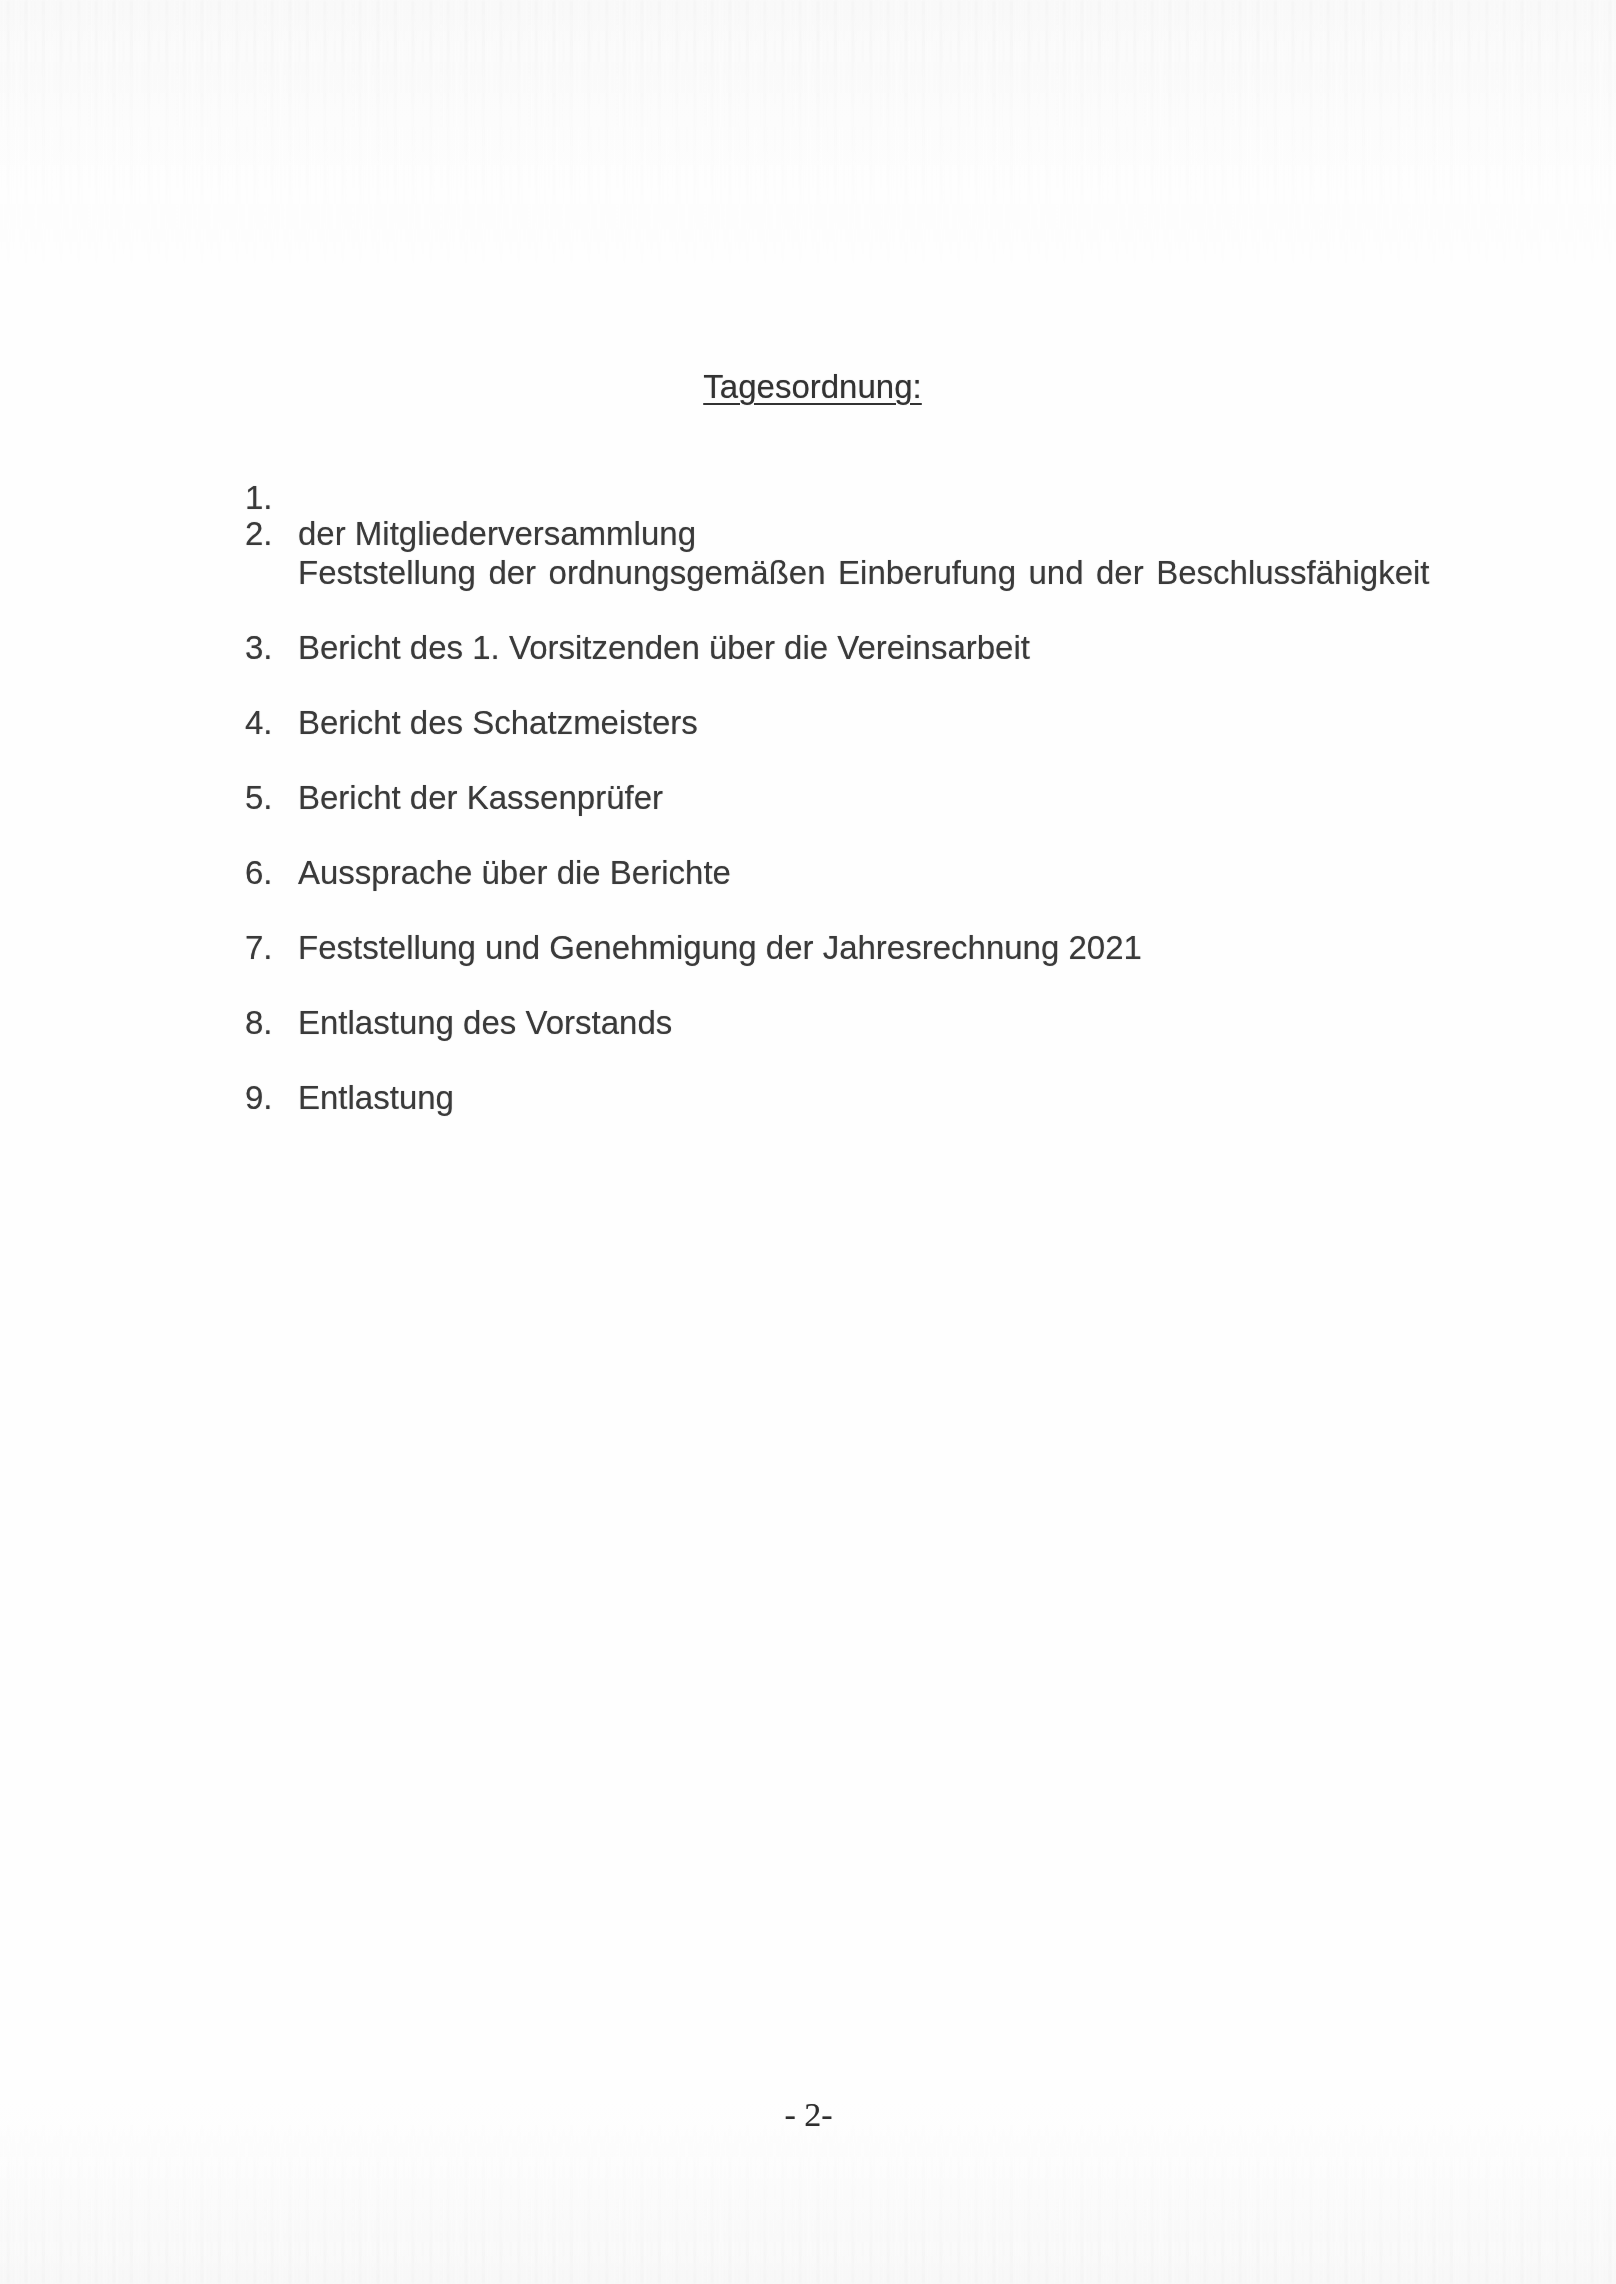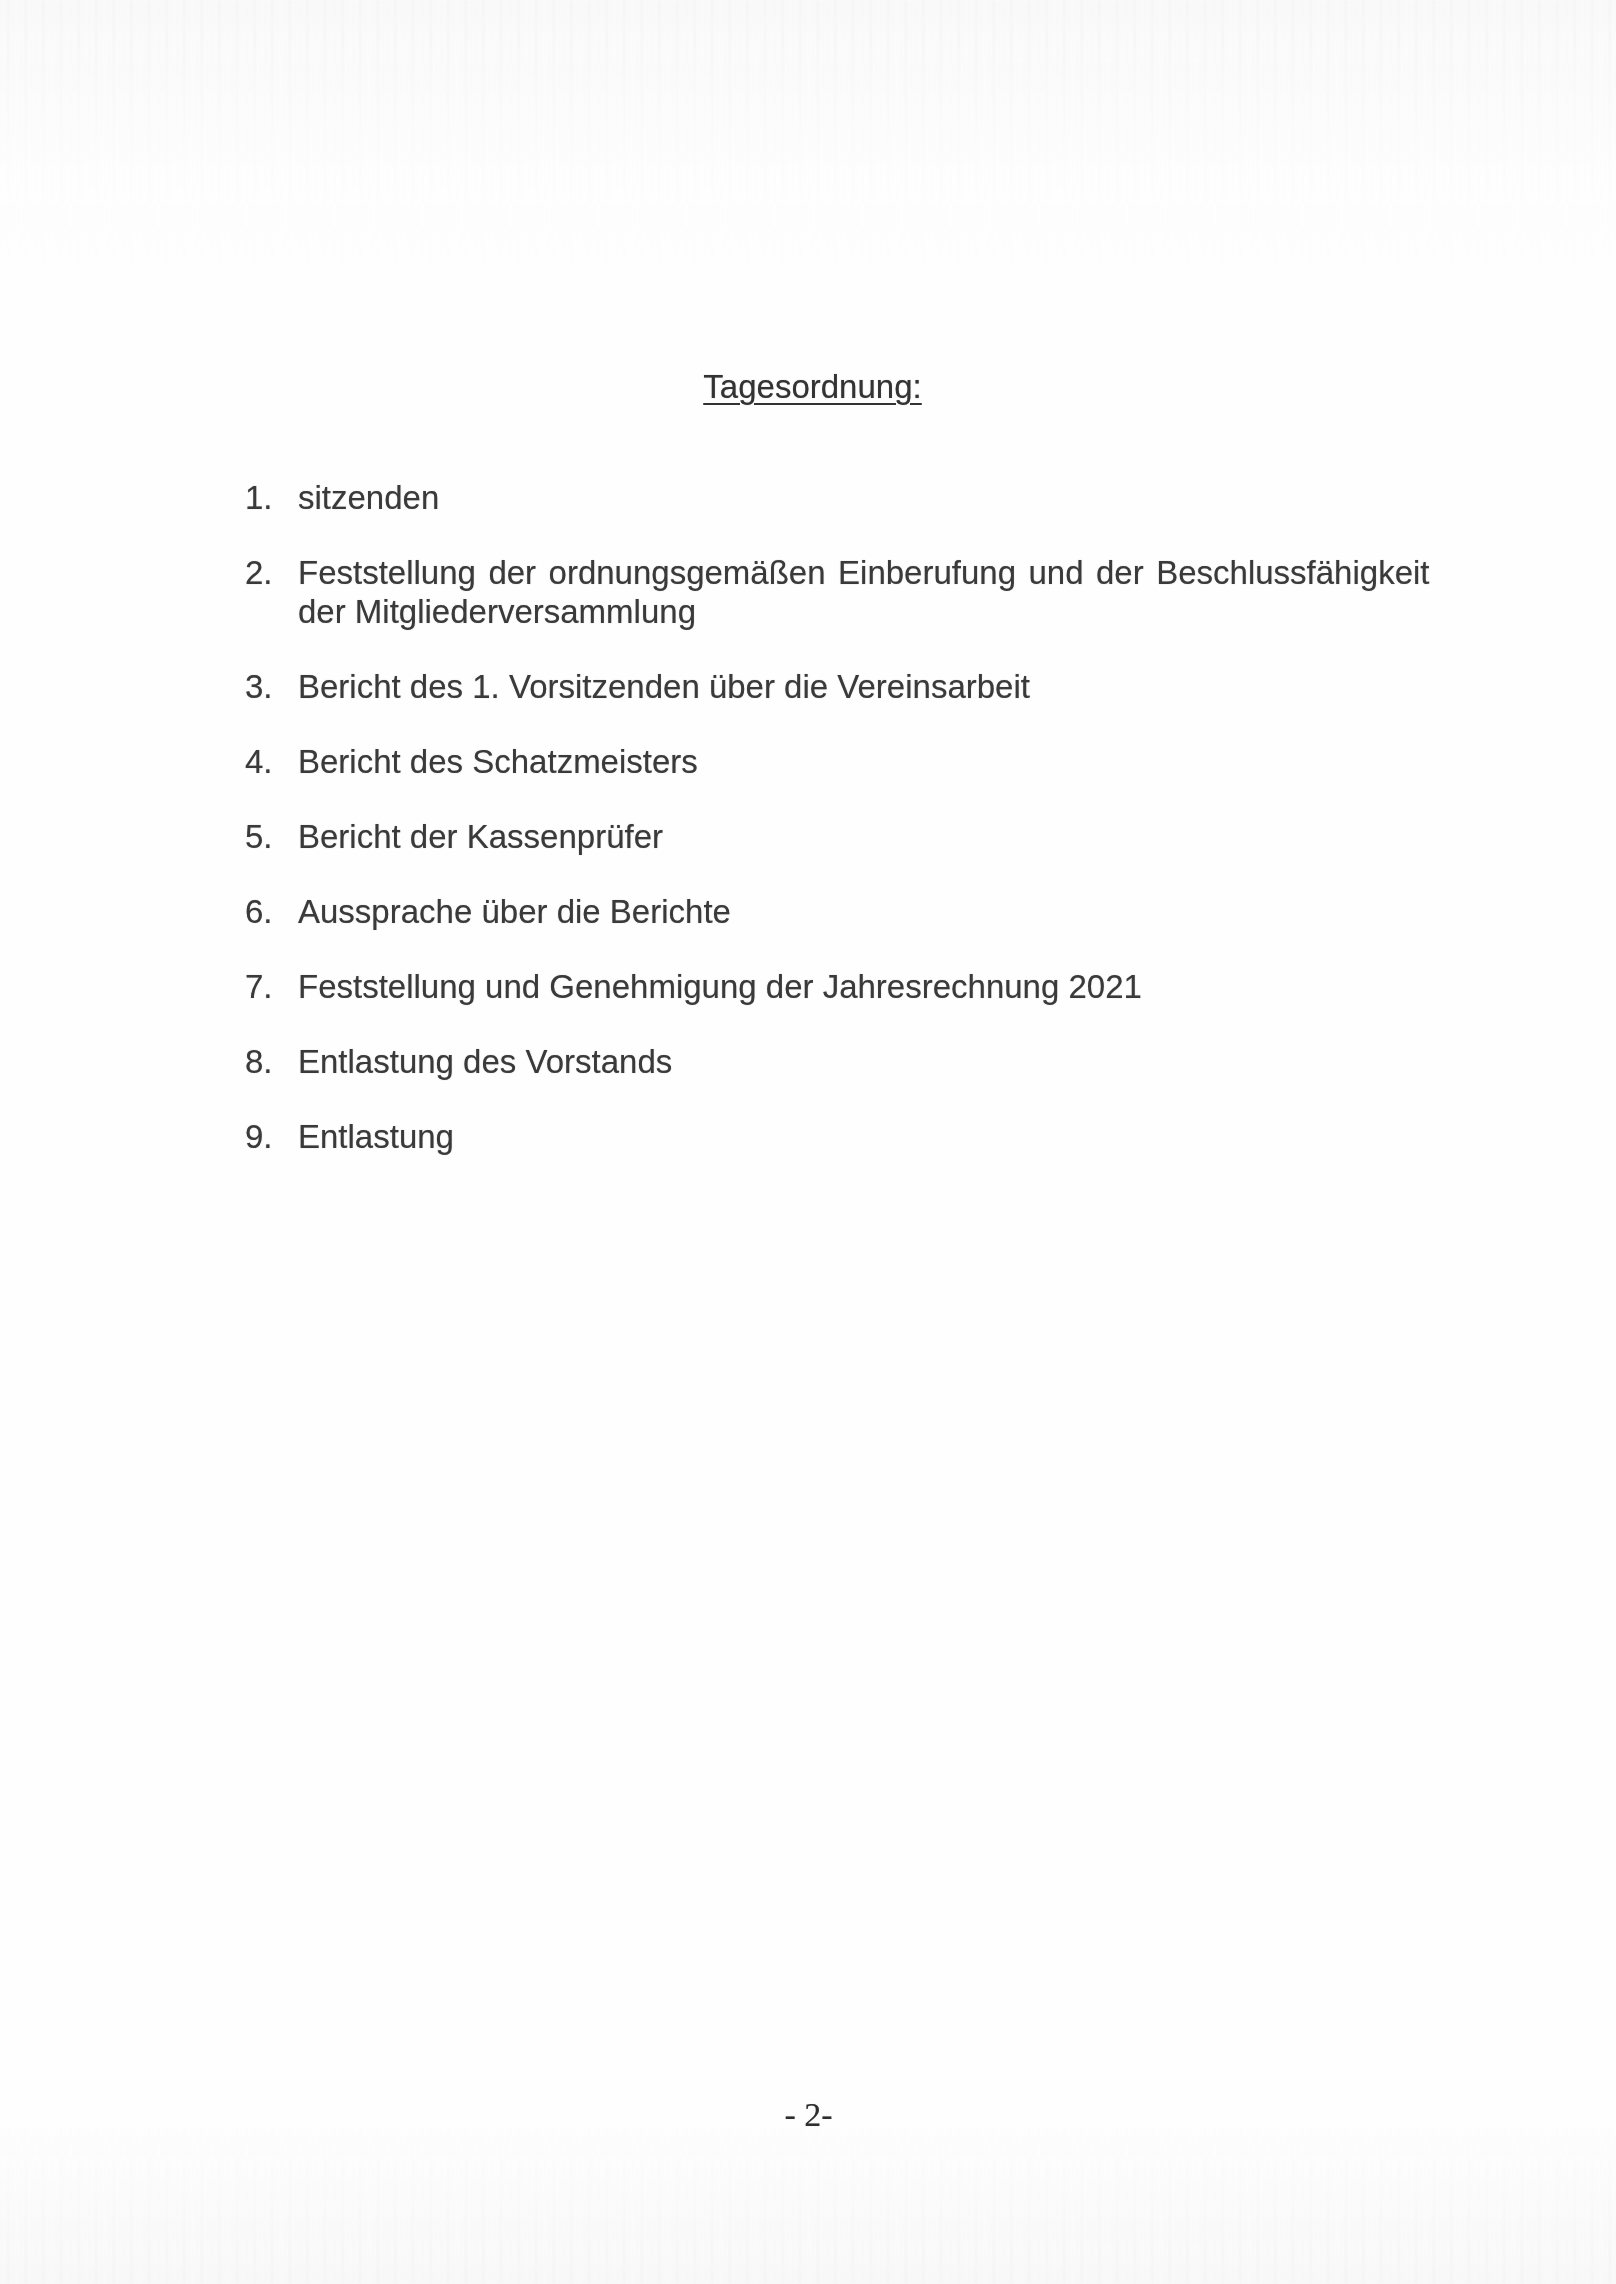--- a/index.html
+++ b/index.html
@@ -104,28 +104,27 @@
 
 <div class="page">
   <div class="scan-noise top"></div>
 
   <h1 class="doc-title">Tagesordnung:</h1>
 
   <div class="agenda-list">
       <div class="agenda-item">
         <span class="num">1.</span>
         <div>
-          <div class="agenda-line">sitzenden</div>
         </div>
       </div>
       <div class="agenda-item">
         <span class="num">2.</span>
         <div>
+          <div class="agenda-line">der Mitgliederversammlung</div>
           <div class="agenda-line spread">Feststellung der ordnungsgemäßen Einberufung und der Beschlussfähigkeit</div>
-          <div class="agenda-line">der Mitgliederversammlung</div>
         </div>
       </div>
       <div class="agenda-item">
         <span class="num">3.</span>
         <div>
           <div class="agenda-line">Bericht des 1. Vorsitzenden über die Vereinsarbeit</div>
         </div>
       </div>
       <div class="agenda-item">
         <span class="num">4.</span>

